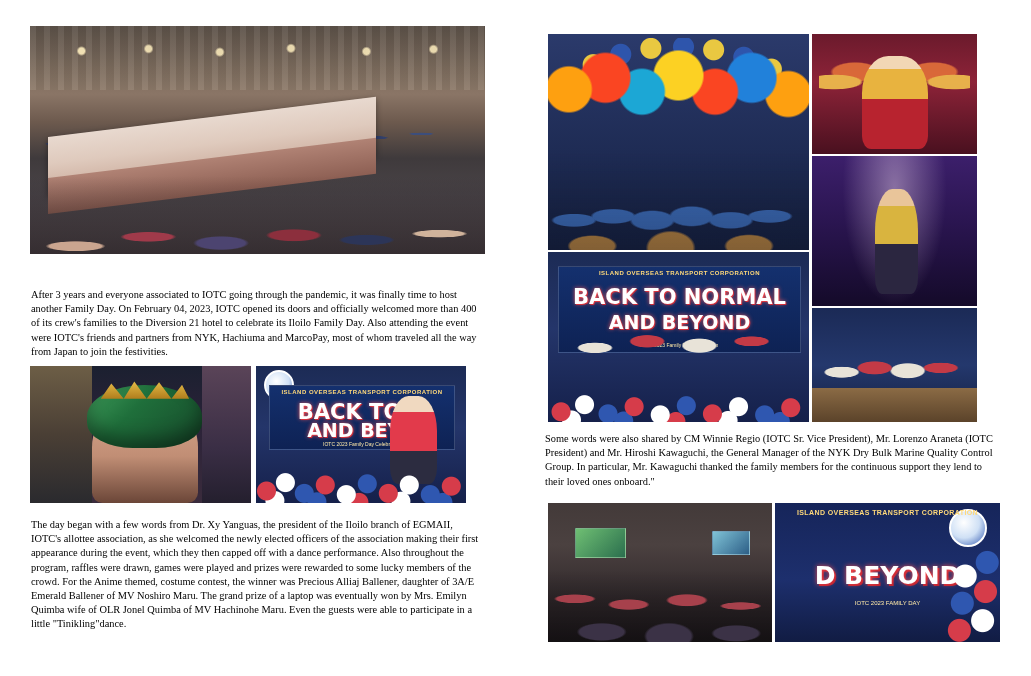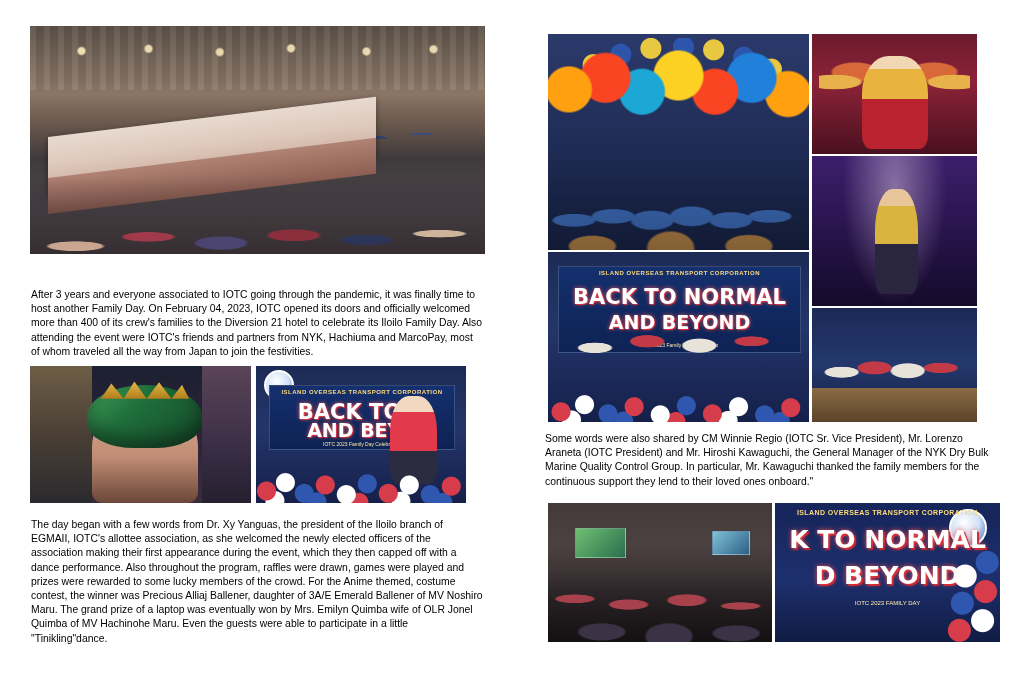--- a/index.html
+++ b/index.html
@@ -353,21 +353,21 @@
     font-weight: bold;
     color: #000000;
     white-space: nowrap;
   }
   .bodytext {
     position: absolute;
     color: #000000;
     font-size: 10.4px;
     line-height: 14.2px;
     text-align: left;
-    font-family: Liberation Sans, sans-serif;
+    font-family: Liberation Serif, serif;
   }
 </style>
 </head>
 <body>
 
 <div class="page">
 
   <div class="col-left">
 
     <div class="photo hall" style="left:30px; top:26px; width:455px; height:228px;">
@@ -443,19 +443,18 @@
 
     <div class="photo dimhall" style="left:28px; top:503px; width:224px; height:139px;">
       <div class="dimhall-screen"></div>
       <div class="dimhall-screen2"></div>
       <div class="dimhall-tables"></div>
     </div>
 
     <div class="photo bannerphoto" style="left:255px; top:503px; width:225px; height:139px;">
       <div class="logo"></div>
       <div class="head">ISLAND OVERSEAS TRANSPORT CORPORATION</div>
-      <div class="l1">K TO NORMAL</div>
       <div class="l2">D BEYOND</div>
       <div class="sub">IOTC 2023 FAMILY DAY</div>
       <div class="balloons"></div>
     </div>
   </div>
 </div>
 
 </body></html>

